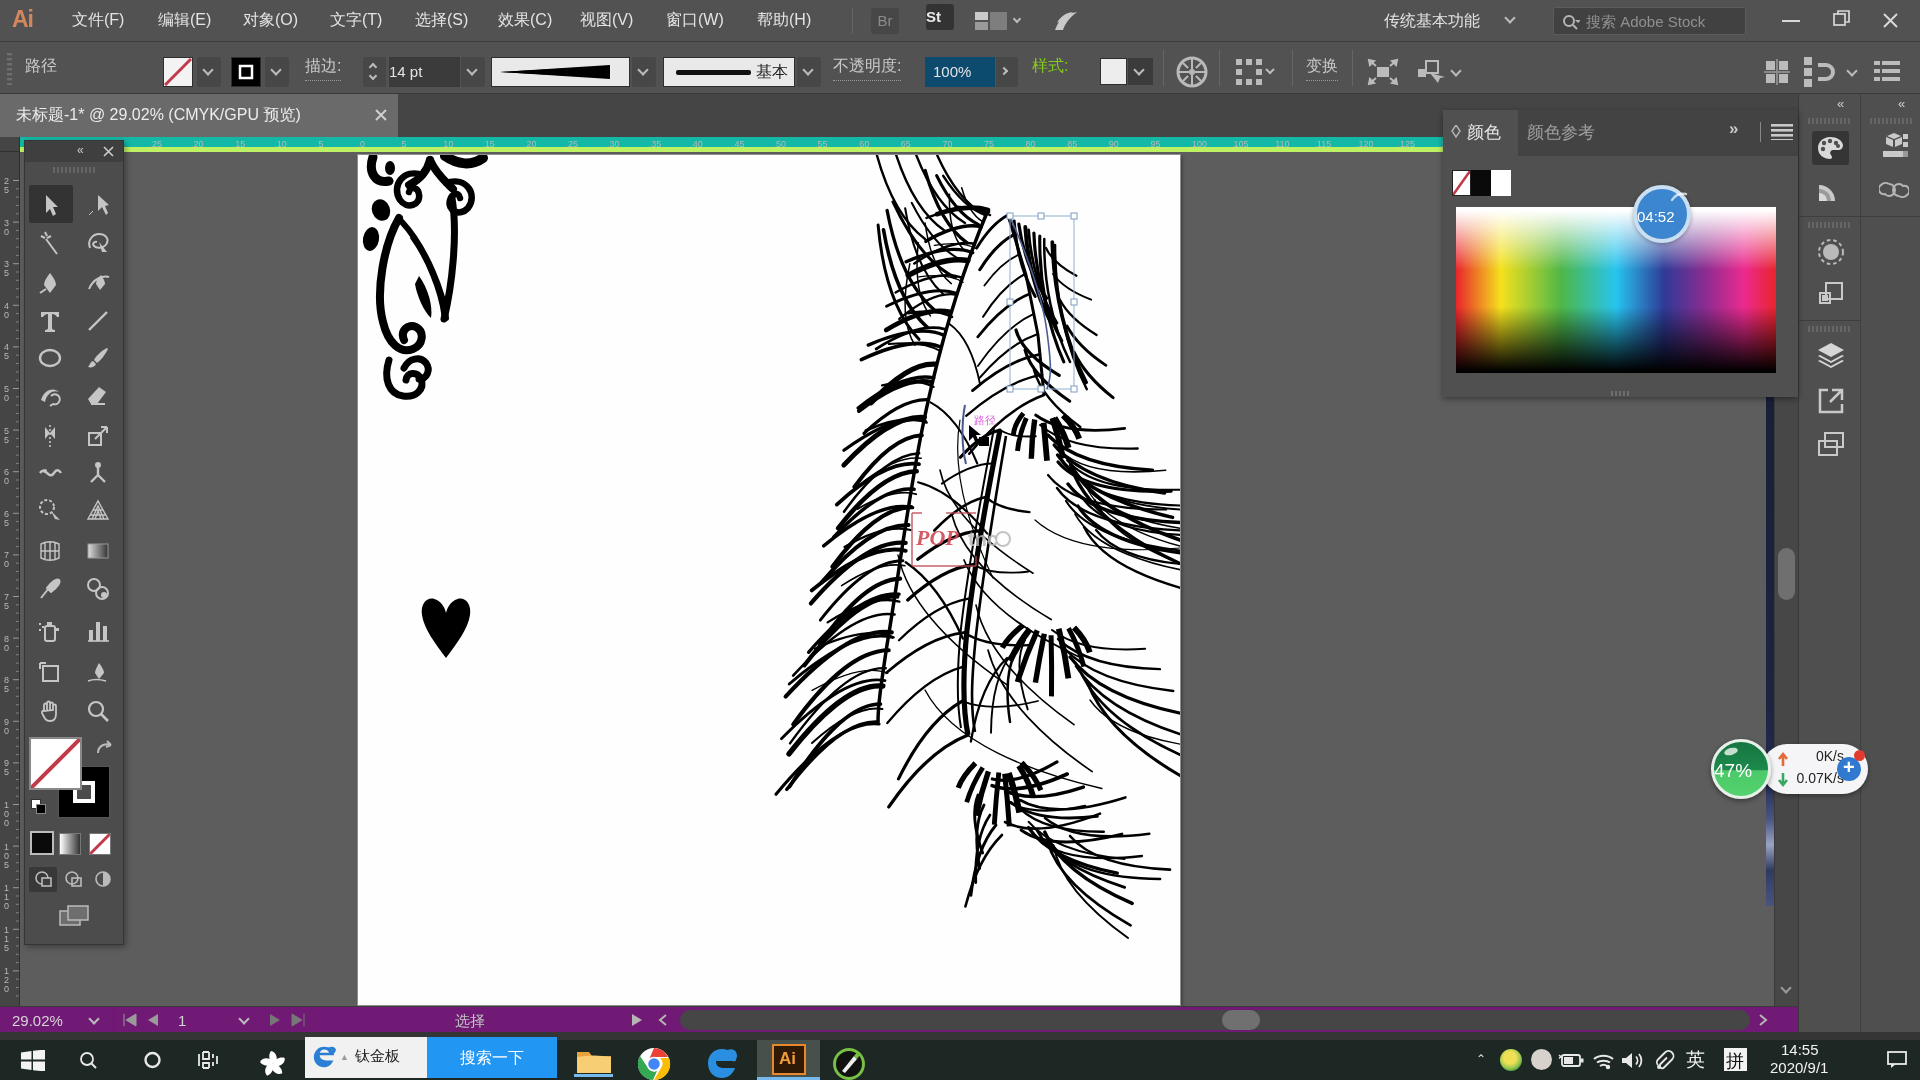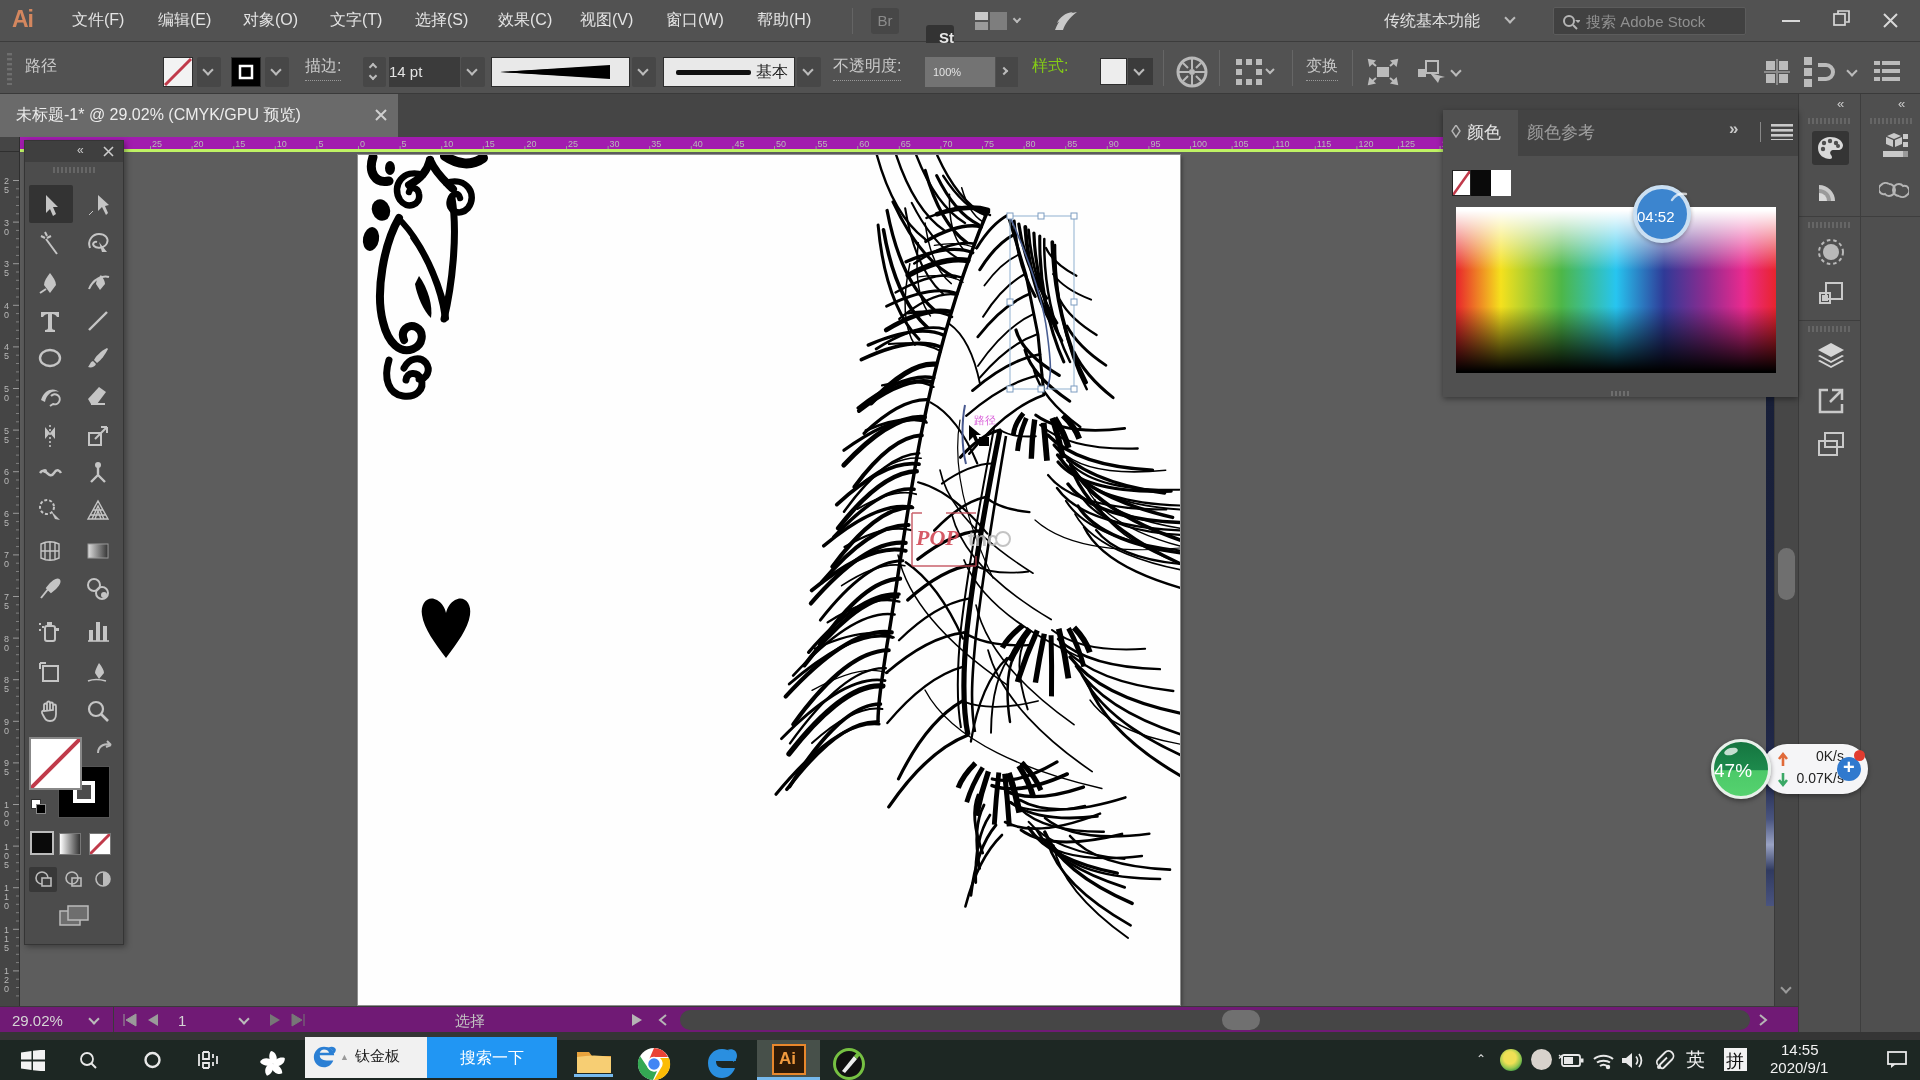--- a/index.html
+++ b/index.html
@@ -13,21 +13,21 @@
     <span class="abs" style="left:158px;top:10px;color:#e3e3e3;font-size:16px">编辑(E)</span>
     <span class="abs" style="left:243px;top:10px;color:#e3e3e3;font-size:16px">对象(O)</span>
     <span class="abs" style="left:330px;top:10px;color:#e3e3e3;font-size:16px">文字(T)</span>
     <span class="abs" style="left:415px;top:10px;color:#e3e3e3;font-size:16px">选择(S)</span>
     <span class="abs" style="left:498px;top:10px;color:#e3e3e3;font-size:16px">效果(C)</span>
     <span class="abs" style="left:580px;top:10px;color:#e3e3e3;font-size:16px">视图(V)</span>
     <span class="abs" style="left:666px;top:10px;color:#e3e3e3;font-size:16px">窗口(W)</span>
     <span class="abs" style="left:757px;top:10px;color:#e3e3e3;font-size:16px">帮助(H)</span>
 <div class="abs" style="left:852px;top:8px;width:1px;height:26px;background:#646464"></div>
 <div class="abs" style="left:871px;top:8px;width:28px;height:26px;background:#474747;border-radius:3px;color:#8b8b8b;font-size:15px;font-weight:normal;text-align:center;line-height:26px">Br</div>
-<div class="abs" style="left:926px;top:25px;width:28px;height:26px;background:#333;border-radius:3px;color:#e8e8e8;font-size:15px;font-weight:bold;text-align:right;line-height:26px">St</div>
+<div class="abs" style="left:926px;top:4px;width:28px;height:26px;background:#333;border-radius:3px;color:#e8e8e8;font-size:15px;font-weight:bold;text-align:left;line-height:26px">St</div>
 <svg class="abs" style="left:975px;top:12px" width="32" height="18">
       <rect x="0" y="0" width="13" height="8" fill="#c9c9c9"></rect>
       <rect x="0" y="10" width="13" height="8" fill="#9a9a9a"></rect>
       <rect x="15" y="0" width="17" height="18" fill="#7e7e7e"></rect>
     </svg>
 <span class="chev abs" style="left:1014px;top:16px;width:6px;height:6px"></span>
 <svg class="abs" style="left:1053px;top:10px" width="26" height="22" viewBox="0 0 26 22">
       <path d="M2,20 C6,10 10,4 24,2 C16,8 12,14 10,20 Z M4,13 C7,7 12,3 20,2" fill="#c9c9c9"></path>
     </svg>
 <span class="abs" style="left:1384px;top:11px;color:#e3e3e3;font-size:16px">传统基本功能</span>
@@ -87,21 +87,21 @@
 <div class="abs" style="left:632px;top:14px;width:24px;height:30px;background:#474747;border-radius:2px">
       <span class="chev" style="position:absolute;left:7px;top:9px"></span>
     </div>
 <div class="abs" style="left:663px;top:14px;width:132px;height:30px;background:#e9e9e9;border:1px solid #2e2e2e"><svg width="95" height="28">
         <rect x="12" y="12" width="75" height="5" rx="2" fill="#111"></rect>
       </svg><span style="position:absolute;right:6px;top:4px;color:#222;font-size:16px">基本</span></div>
 <div class="abs" style="left:797px;top:14px;width:24px;height:30px;background:#474747;border-radius:2px">
       <span class="chev" style="position:absolute;left:7px;top:9px"></span>
     </div>
 <span class="abs" style="left:833px;top:13px;color:#c9c9c9;font-size:16px;border-bottom:1px dotted #9a9a9a;padding-bottom:3px">不透明度:</span>
-<div class="abs" style="left:925px;top:14px;width:70px;height:30px;background:#737373;color:#e3e3e3;font-size:11px;line-height:30px;padding-left:8px">100%</div>
+<div class="abs" style="left:925px;top:14px;width:70px;height:30px;background:#0c4a6e;color:#e3e3e3;font-size:15px;line-height:30px;padding-left:8px">100%</div>
 <div class="abs" style="left:996px;top:14px;width:22px;height:30px;background:#474747">
       <span class="chev" style="position:absolute;left:5px;top:11px;transform:rotate(-45deg);width:6px;height:6px"></span>
     </div>
 <span class="abs" style="left:1032px;top:13px;color:#84cc16;font-size:16px">样式:</span>
 <div class="abs" style="left:1100px;top:15px;width:27px;height:27px;background:#ededed;border:1px solid #2e2e2e"></div>
 <div class="abs" style="left:1128px;top:15px;width:25px;height:27px;background:#3b3b3b">
       <span class="chev" style="position:absolute;left:7px;top:8px"></span>
     </div>
 <div class="abs" style="left:1163px;top:7px;width:1px;height:36px;background:#666"></div>
 <svg class="abs" style="left:1176px;top:13px" width="32" height="32" viewBox="0 0 32 32">
@@ -172,21 +172,21 @@
 </div>
 
 <div class="abs" style="left:0;top:94px;width:1920px;height:43px;background:#454545">
 <div class="abs" style="left:0;top:0;width:398px;height:43px;background:#6a6a6a">
 <span class="abs" style="left:16px;top:11px;color:#ececec;font-size:16px">未标题-1* @ 29.02% (CMYK/GPU 预览)</span>
 <svg class="abs" style="left:374px;top:14px" width="14" height="14">
         <path d="M2,2 L12,12 M12,2 L2,12" stroke="#cfcfcf" stroke-width="2"></path>
       </svg>
 </div>
 </div>
-<div class="abs" style="left:20px;top:137px;width:1754px;height:15px;background:#a21caf;border-bottom:3px solid #bef264;overflow:hidden">
+<div class="abs" style="left:20px;top:137px;width:1754px;height:15px;background:#14b8a6;border-bottom:5px solid #bef264;overflow:hidden">
 <svg width="1754" height="15" viewBox="20 0 1754 15">
       <rect x="25.2" y="9" width="1" height="6" fill="#9a9a9a"></rect>
       <rect x="33.5" y="12" width="1" height="3" fill="#808080"></rect>
       <rect x="41.8" y="12" width="1" height="3" fill="#808080"></rect>
       <rect x="50.2" y="12" width="1" height="3" fill="#808080"></rect>
       <rect x="58.5" y="12" width="1" height="3" fill="#808080"></rect>
       <rect x="66.8" y="9" width="1" height="6" fill="#9a9a9a"></rect>
       <rect x="75.1" y="12" width="1" height="3" fill="#808080"></rect>
       <rect x="83.4" y="12" width="1" height="3" fill="#808080"></rect>
       <rect x="91.8" y="12" width="1" height="3" fill="#808080"></rect>

